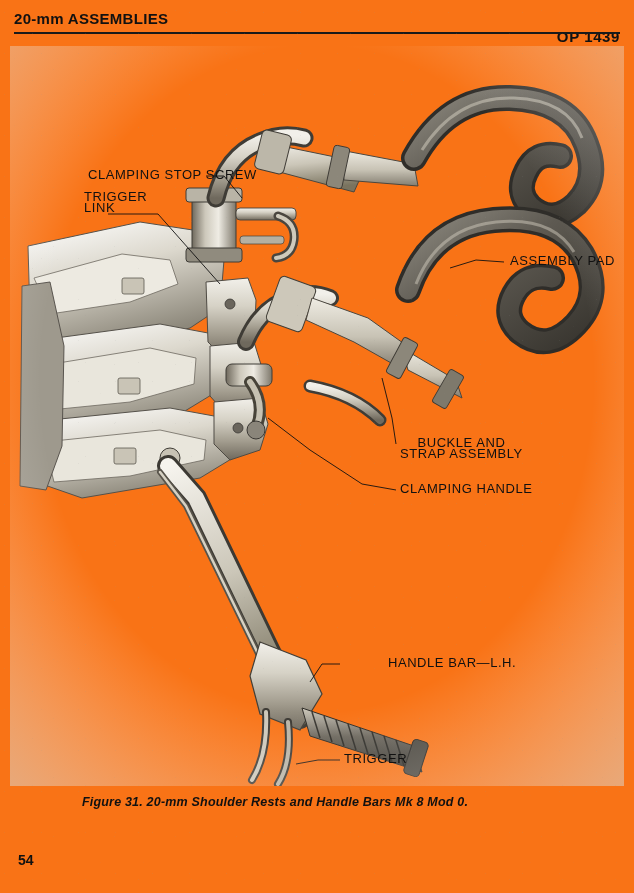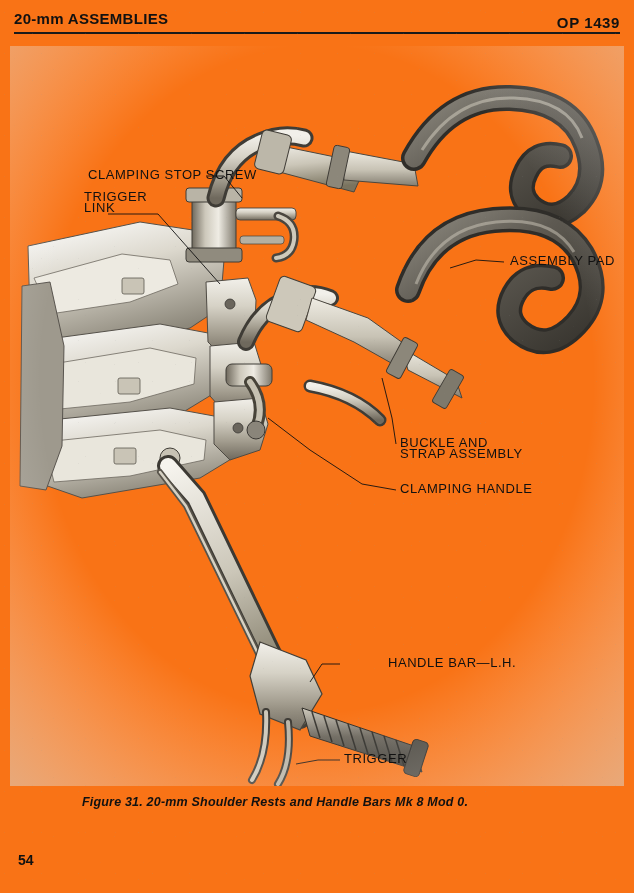--- a/index.html
+++ b/index.html
@@ -35,21 +35,21 @@
     left: 0;
     top: 0;
     font-size: 15px;
     font-weight: bold;
     letter-spacing: 0.3px;
     white-space: nowrap;
   }
   .header-right {
     position: absolute;
     right: 0;
-    top: 4px;
+    top: 18px;
     font-size: 15px;
     font-weight: bold;
     letter-spacing: 0.6px;
     white-space: nowrap;
   }
   .header-rule {
     position: absolute;
     left: 0;
     right: 0;
     top: 22px;
@@ -299,21 +299,21 @@
       <rect x="0" y="0" width="614" height="740" fill="url(#vignette)"></rect>
     </svg>
 
     <div class="callout" style="left:78px; top:124px;">CLAMPING STOP SCREW</div>
 
     <div class="callout" style="left:74px; top:146px;">TRIGGER
 LINK</div>
 
     <div class="callout" style="left:500px; top:210px;">ASSEMBLY PAD</div>
 
-    <div class="callout" style="left:390px; top:392px;">BUCKLE AND
+    <div class="callout" style="left:390px; top:392px;text-align:center;">BUCKLE AND
 STRAP ASSEMBLY</div>
 
     <div class="callout" style="left:390px; top:438px;">CLAMPING HANDLE</div>
 
     <div class="callout" style="left:334px; top:612px;padding-left:44px;">HANDLE BAR—L.H.</div>
 
     <div class="callout" style="left:334px; top:708px;">TRIGGER</div>
   </div>
 
   <div class="caption">Figure 31.   20-mm Shoulder Rests and Handle Bars Mk 8 Mod 0.</div>

